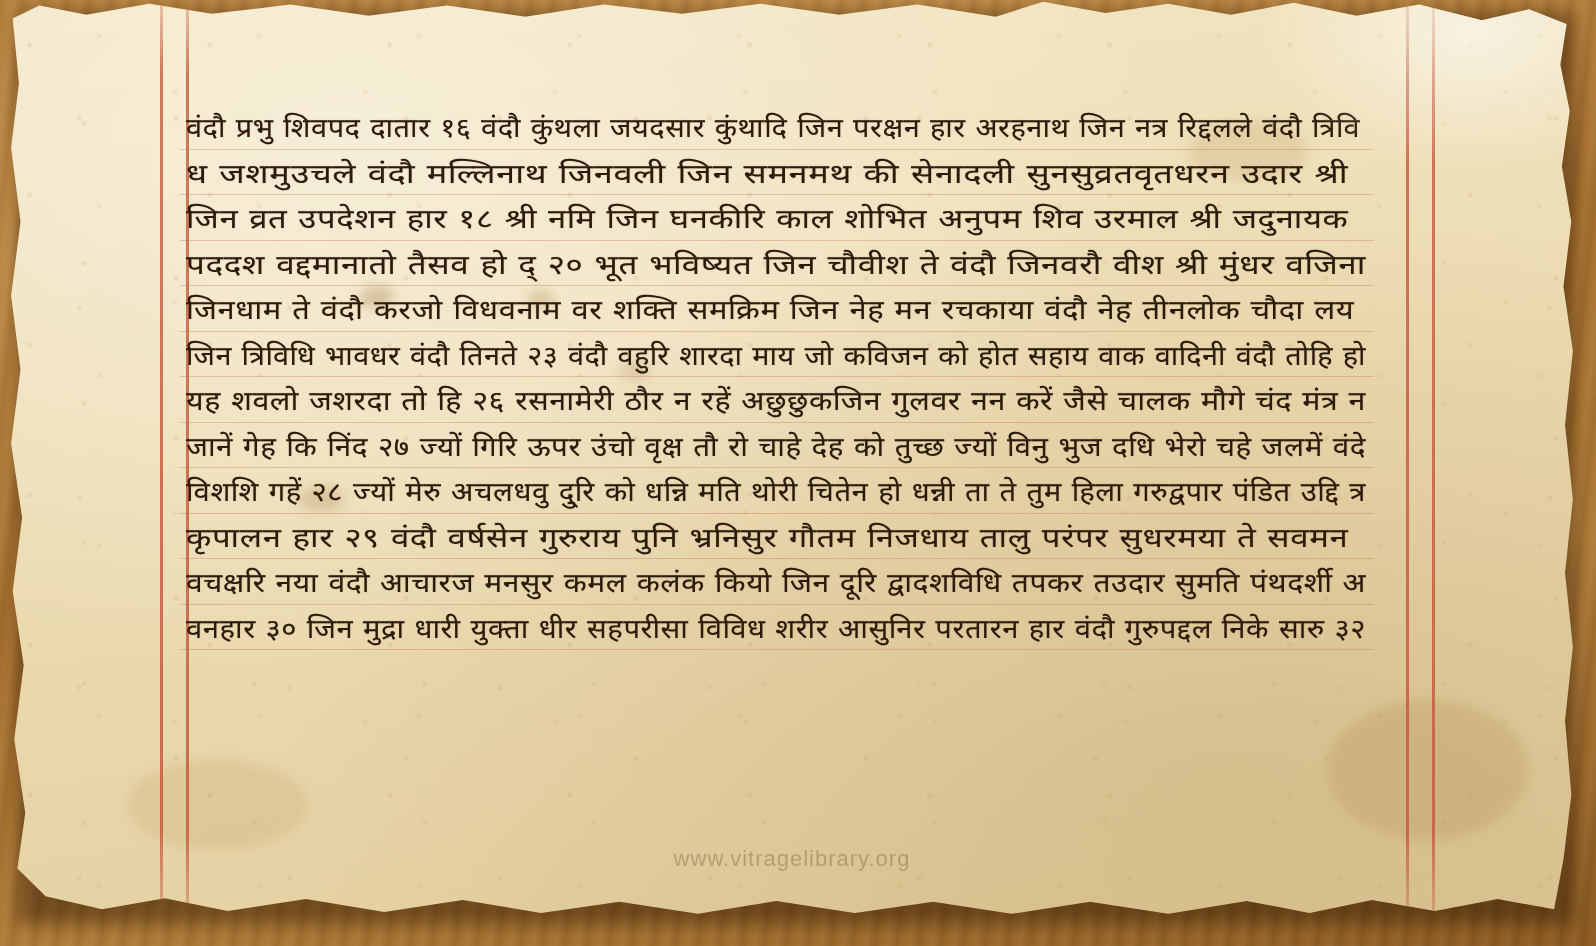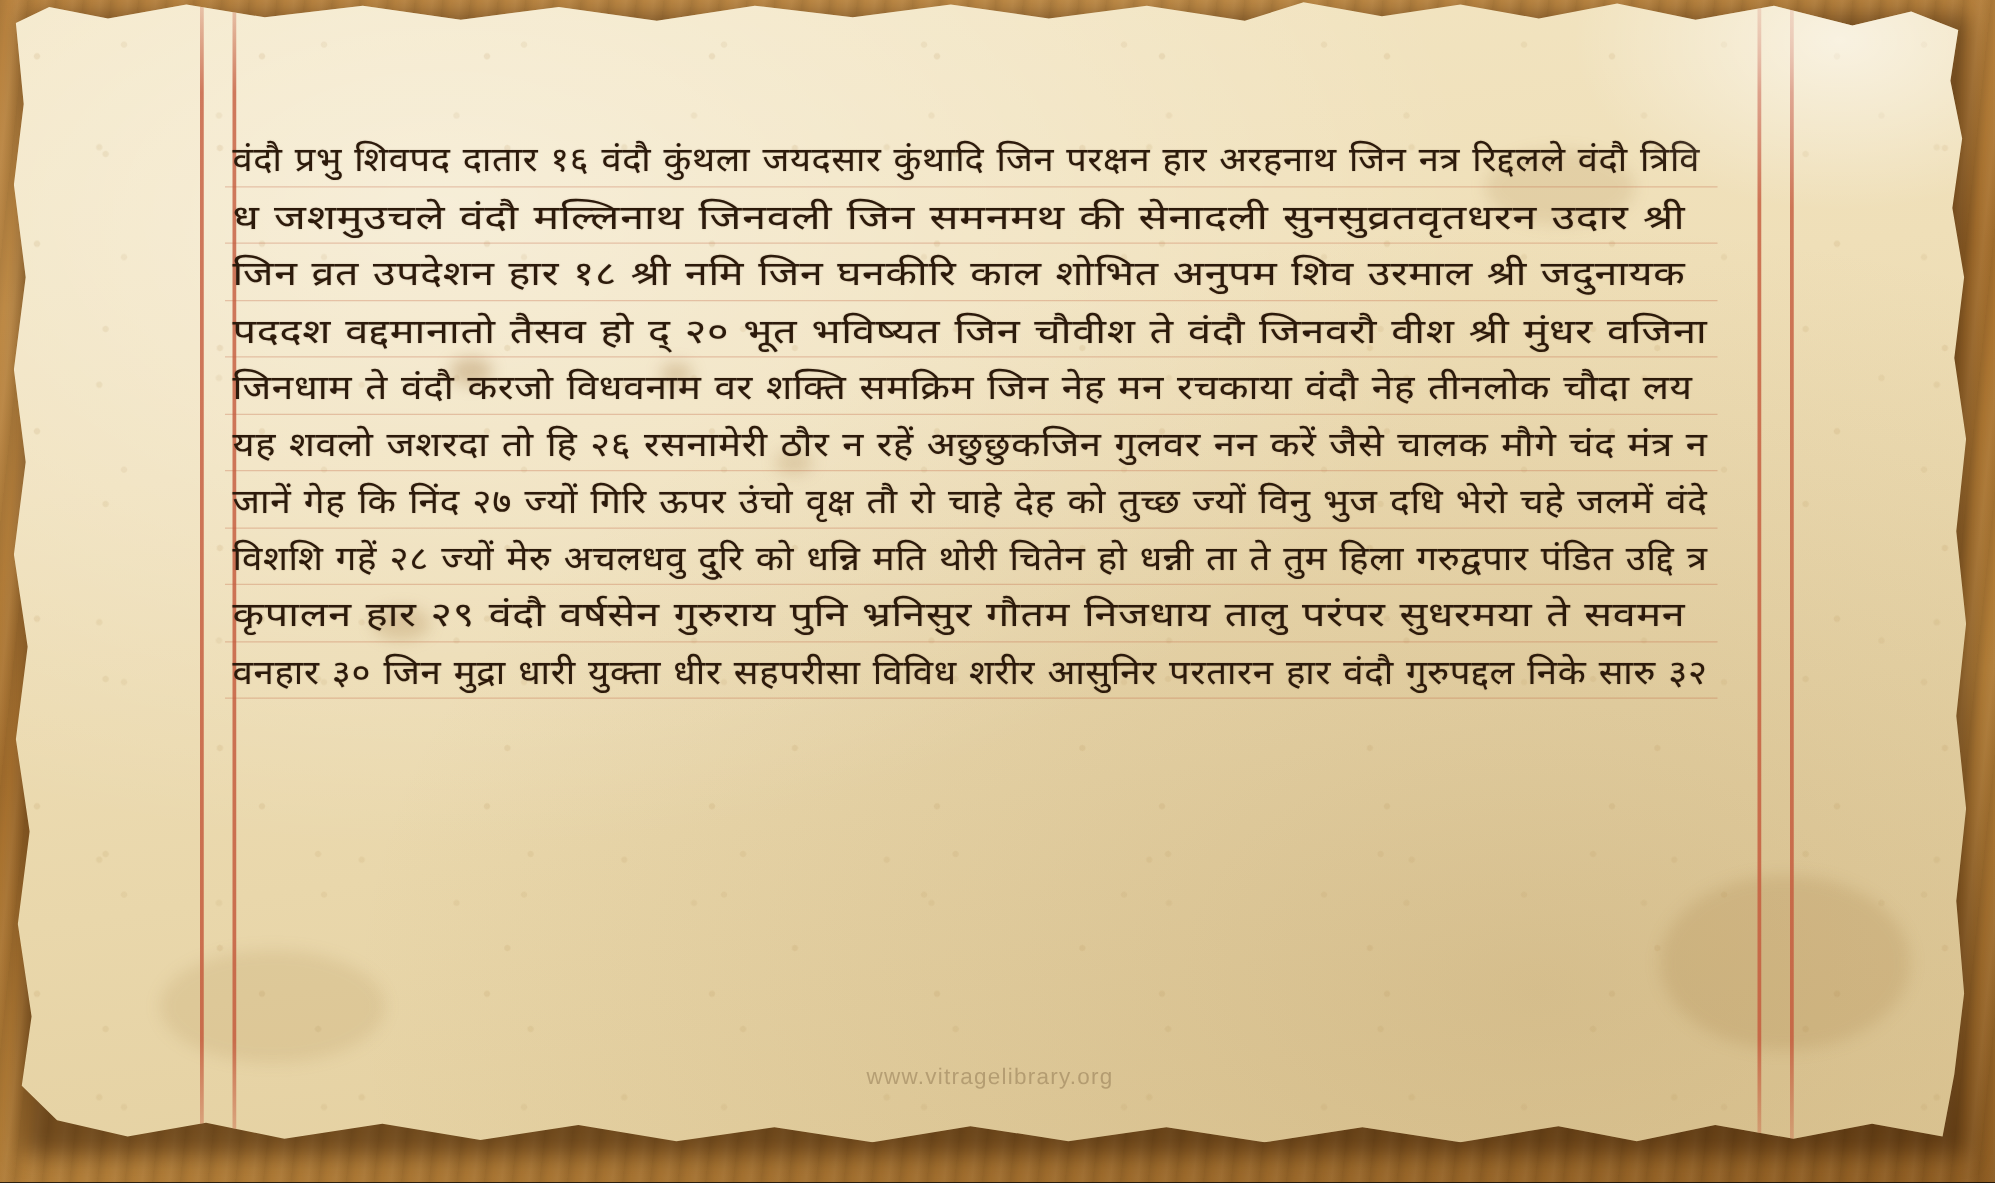--- a/index.html
+++ b/index.html
@@ -136,21 +136,21 @@
     background: rgba(193,96,64,0.30);
   }
 
   .watermark {
     position: absolute;
     left: 0;
     right: 0;
     bottom: 52px;
     text-align: center;
     font-family: "Liberation Sans", sans-serif;
-    font-size: 18px;
+    font-size: 22px;
     letter-spacing: 1px;
     color: rgba(120,96,60,0.40);
     pointer-events: none;
   }
 
   
   .glare {
     position: absolute;
     right: -40px;
     top: -60px;
@@ -182,23 +182,25 @@
     <div class="rule-v" style="left:178px;"></div>
     <div class="rule-v" style="left:1398px;"></div>
     <div class="rule-v" style="left:1424px;"></div>
 
     <div class="text-block">
       <div class="line"><span class="ink" style="transform: scaleX(1.0713);">वंदौ प्रभु शिवपद दातार १६ वंदौ कुंथला जयदसार कुंथादि जिन परक्षन हार अरहनाथ जिन नत्र रिद्दलले वंदौ त्रिवि</span></div>
       <div class="line"><span class="ink" style="transform: scaleX(1.2704);">ध जशमुउचले वंदौ मल्लिनाथ जिनवली जिन समनमथ की सेनादली सुनसुव्रतवृतधरन उदार श्री</span></div>
       <div class="line"><span class="ink" style="transform: scaleX(1.2136);">जिन व्रत उपदेशन हार १८ श्री नमि जिन घनकीरि काल शोभित अनुपम शिव उरमाल श्री जदुनायक</span></div>
       <div class="line"><span class="ink" style="transform: scaleX(1.2275);">पददश वद्दमानातो तैसव हो द् २० भूत भविष्यत जिन चौवीश ते वंदौ जिनवरौ वीश श्री मुंधर वजिना</span></div>
       <div class="line"><span class="ink" style="transform: scaleX(1.1442);">जिनधाम ते वंदौ करजो विधवनाम वर शक्ति समक्रिम जिन नेह मन रचकाया वंदौ नेह तीनलोक चौदा लय</span></div>
+      <div class="line"><span class="ink" style="transform: scaleX(1.0673);">जिन त्रिविधि भावधर वंदौ तिनते २३ वंदौ वहुरि शारदा माय जो कविजन को होत सहाय वाक वादिनी वंदौ तोहि हो</span></div>
       <div class="line"><span class="ink" style="transform: scaleX(1.1263);">यह शवलो जशरदा तो हि २६ रसनामेरी ठौर न रहें अछुछुकजिन गुलवर नन करें जैसे चालक मौगे चंद मंत्र न</span></div>
       <div class="line"><span class="ink" style="transform: scaleX(1.0939);">जानें गेह कि निंद २७ ज्यों गिरि ऊपर उंचो वृक्ष तौ रो चाहे देह को तुच्छ ज्यों विनु भुज दधि भेरो चहे जलमें वंदे</span></div>
       <div class="line"><span class="ink" style="transform: scaleX(1.0836);">विशशि गहें २८ ज्यों मेरु अचलधवु दु्रि को धन्नि मति थोरी चितेन हो धन्नी ता ते तुम हिला गरुद्वपार पंडित उद्दि त्र</span></div>
       <div class="line"><span class="ink" style="transform: scaleX(1.2194);">कृपालन हार २९ वंदौ वर्षसेन गुरुराय पुनि भ्रनिसुर गौतम निजधाय तालु परंपर सुधरमया ते सवमन</span></div>
+      <div class="line"><span class="ink" style="transform: scaleX(1.1103);">वचक्षरि नया वंदौ आचारज मनसुर कमल कलंक कियो जिन दूरि द्वादशविधि तपकर तउदार सुमति पंथदर्शी अ</span></div>
       <div class="line"><span class="ink" style="transform: scaleX(1.0816);">वनहार ३० जिन मुद्रा धारी युक्ता धीर सहपरीसा विविध शरीर आसुनिर परतारन हार वंदौ गुरुपद्दल निके सारु ३२</span></div>
     </div>
 
     <div class="watermark">www.vitragelibrary.org</div>
     <div class="glare"></div>
   </div>
 </div>
 
 </body></html>

